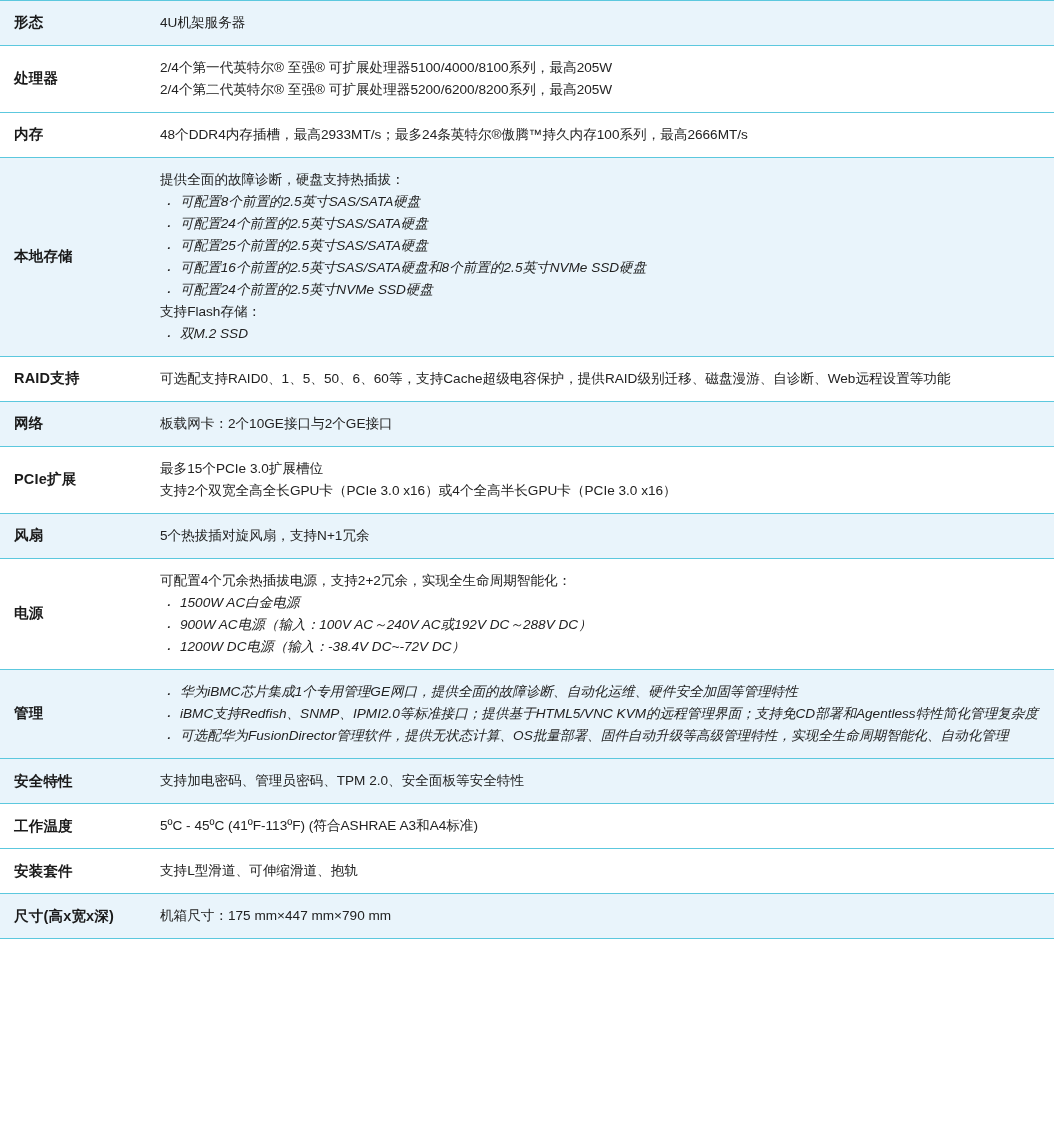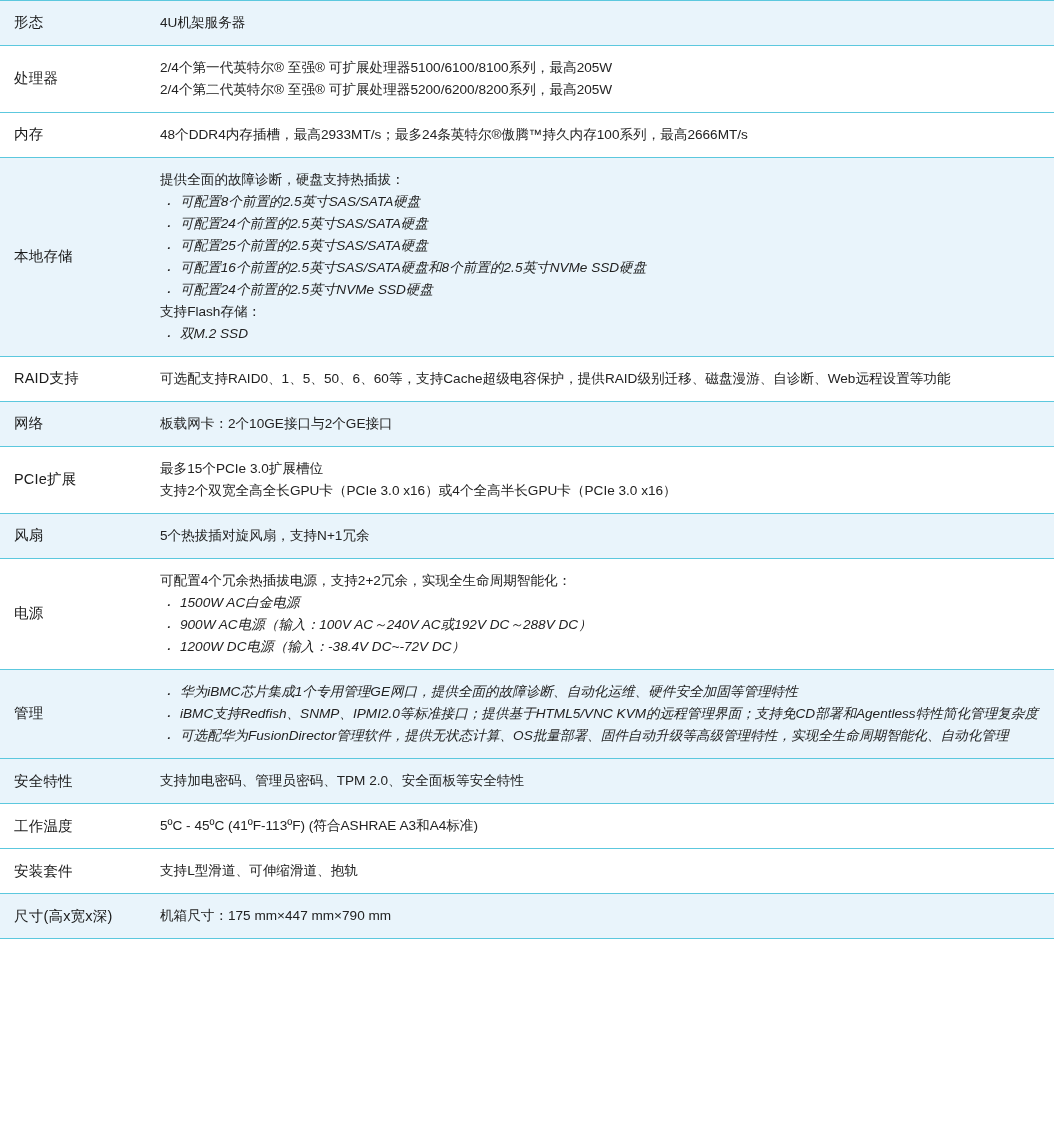--- a/index.html
+++ b/index.html
@@ -28,21 +28,21 @@
     background: #ffffff;
   }
   .spec-row:last-child {
     border-bottom: 1.5px solid #5CC8DE;
   }
   td.label-cell {
     width: 146px;
     padding: 11px 0 11px 14px;
     vertical-align: middle;
     font-size: 14.5px;
-    font-weight: normal;
+    font-weight: bold;
     color: #1a1a1a;
     letter-spacing: 0.2px;
     line-height: 1.5;
   }
   td.value-cell {
     padding: 11px 14px 11px 0;
     vertical-align: middle;
     font-size: 13.6px;
     color: #222222;
     line-height: 1.62;
@@ -79,21 +79,21 @@
   <tbody>
       <tr class="spec-row shaded">
         <td class="label-cell">形态</td>
         <td class="value-cell">
           <span class="line">4U机架服务器</span>
         </td>
       </tr>
       <tr class="spec-row plain">
         <td class="label-cell">处理器</td>
         <td class="value-cell">
-          <span class="line">2/4个第一代英特尔® 至强® 可扩展处理器5100/6100/8100系列，最高205W</span>
+          <span class="line">2/4个第一代英特尔® 至强® 可扩展处理器5100/4000/8100系列，最高205W</span>
           <span class="line">2/4个第二代英特尔® 至强® 可扩展处理器5200/6200/8200系列，最高205W</span>
         </td>
       </tr>
       <tr class="spec-row plain">
         <td class="label-cell">内存</td>
         <td class="value-cell">
           <span class="line">48个DDR4内存插槽，最高2933MT/s；最多24条英特尔®傲腾™持久内存100系列，最高2666MT/s</span>
         </td>
       </tr>
       <tr class="spec-row shaded">

